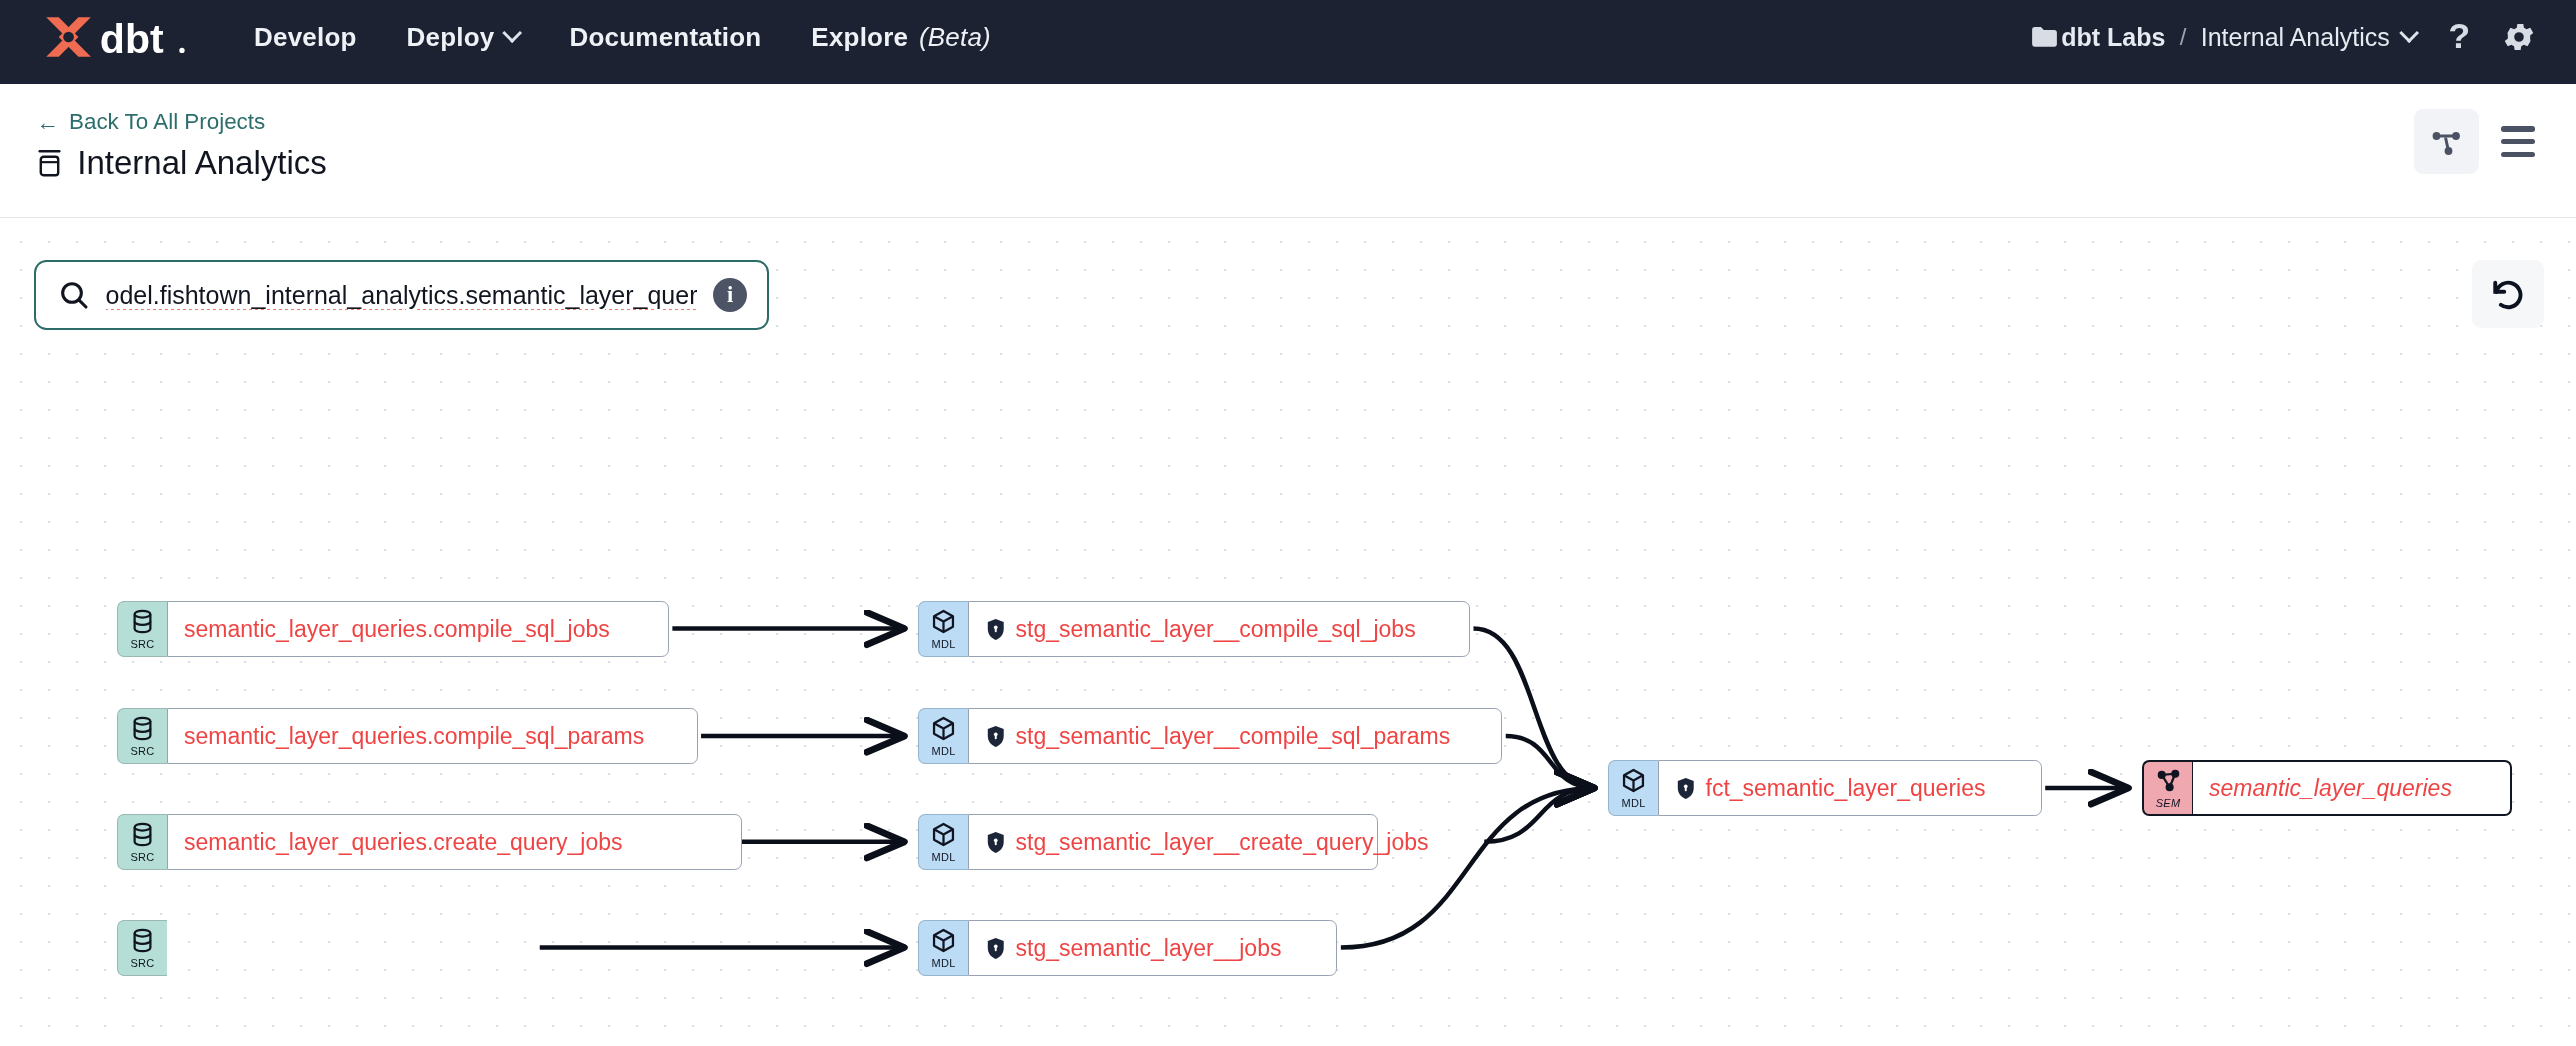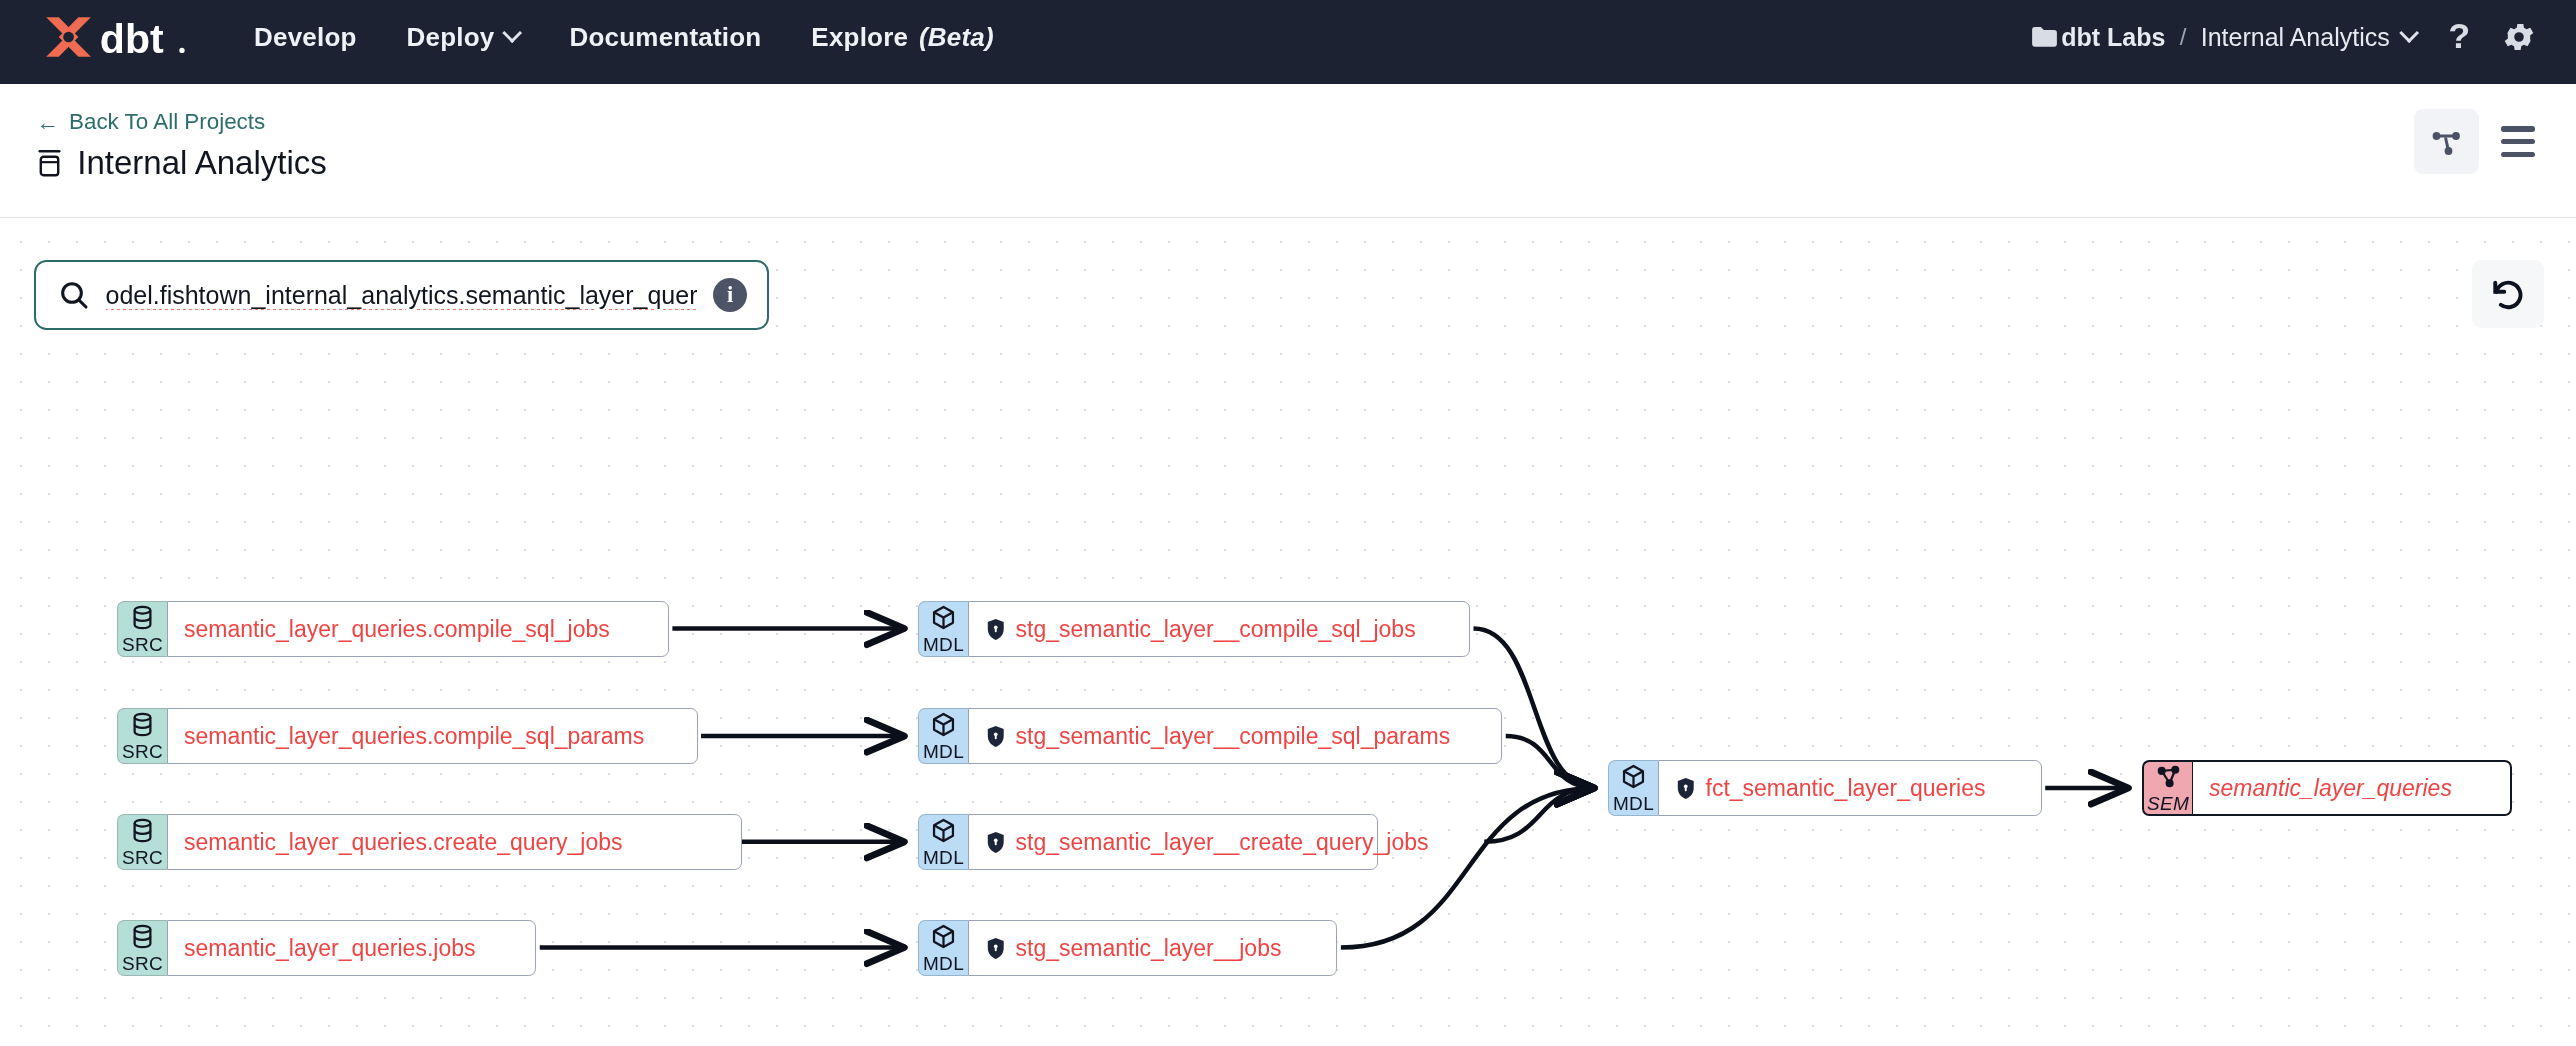--- a/index.html
+++ b/index.html
@@ -26,21 +26,21 @@
     color: #eef1f6;
     font-size: 26px;
     font-weight: bold;
     letter-spacing: 0.2px;
     white-space: nowrap;
     display: flex;
     align-items: center;
     gap: 10.8px;
     cursor: pointer;
   }
-  .nav-link .beta { font-style: italic; font-weight: bold; }
+  .nav-link .beta { font-style: italic; font-weight: normal; }
   .chev {
     display: inline-block;
     width: 14.3px; height: 14.3px;
     border-right: 3.1px solid #dfe4ec;
     border-bottom: 3.1px solid #dfe4ec;
     transform: rotate(45deg) translate(-2.7px,-2.7px);
   }
   .nav-right {
     margin-left: auto;
     display: flex;
@@ -169,21 +169,21 @@
     gap: 0.9px;
     font-size: 15.2px;
     color: #101521;
     flex: none;
     border: 0.9px solid #98a2b3;
     border-right: none;
   }
   .node-badge.src { background: #b4ded6; border-color: #9ab8b3; }
   .node-badge.mdl { background: #bcdcf5; border-color: #95b4cd; }
   .node-badge.sem { background: #f0a8b0; border-color: #c98d95; }
-  .badge-label { line-height: 1; letter-spacing: 0.3px; font-size: 19px; }
+  .badge-label { line-height: 1; letter-spacing: 0.3px; font-size: 11px; }
   .node-body {
     background: #ffffff;
     border: 0.9px solid #98a2b3;
     border-radius: 0 7.2px 7.2px 0;
     display: flex; align-items: center;
     gap: 9px;
     padding: 0 16px;
     font-size: 23px;
     color: #ef4444;
     white-space: nowrap;
@@ -368,23 +368,20 @@
       </div>
       <div class="node" style="left: 117px; top: 701px;">
         <div class="node-badge src">
           <span><svg width="27" height="27" viewBox="0 0 24 24" fill="none" stroke="#101521" stroke-width="2">
               <ellipse cx="12" cy="5.5" rx="7" ry="3"></ellipse>
               <path d="M5 5.5v13c0 1.7 3.1 3 7 3s7-1.3 7-3v-13"></path>
               <path d="M5 12c0 1.7 3.1 3 7 3s7-1.3 7-3"></path>
             </svg></span>
           <span class="badge-label">SRC</span>
         </div>
-        <div class="node-body" style="width:369px">
-          <span>semantic_layer_queries.jobs</span>
-        </div>
       </div>
       <div class="node" style="left: 918px; top: 382px;">
         <div class="node-badge mdl">
           <span><svg width="27" height="27" viewBox="0 0 24 24" fill="none" stroke="#101521" stroke-width="2" stroke-linejoin="round">
               <path d="M12 2.6l8.4 4.7v9.4L12 21.4 3.6 16.7V7.3z"></path>
               <path d="M3.6 7.3L12 12l8.4-4.7M12 12v9.4"></path>
             </svg></span>
           <span class="badge-label">MDL</span>
         </div>
         <div class="node-body" style="width:502px">

